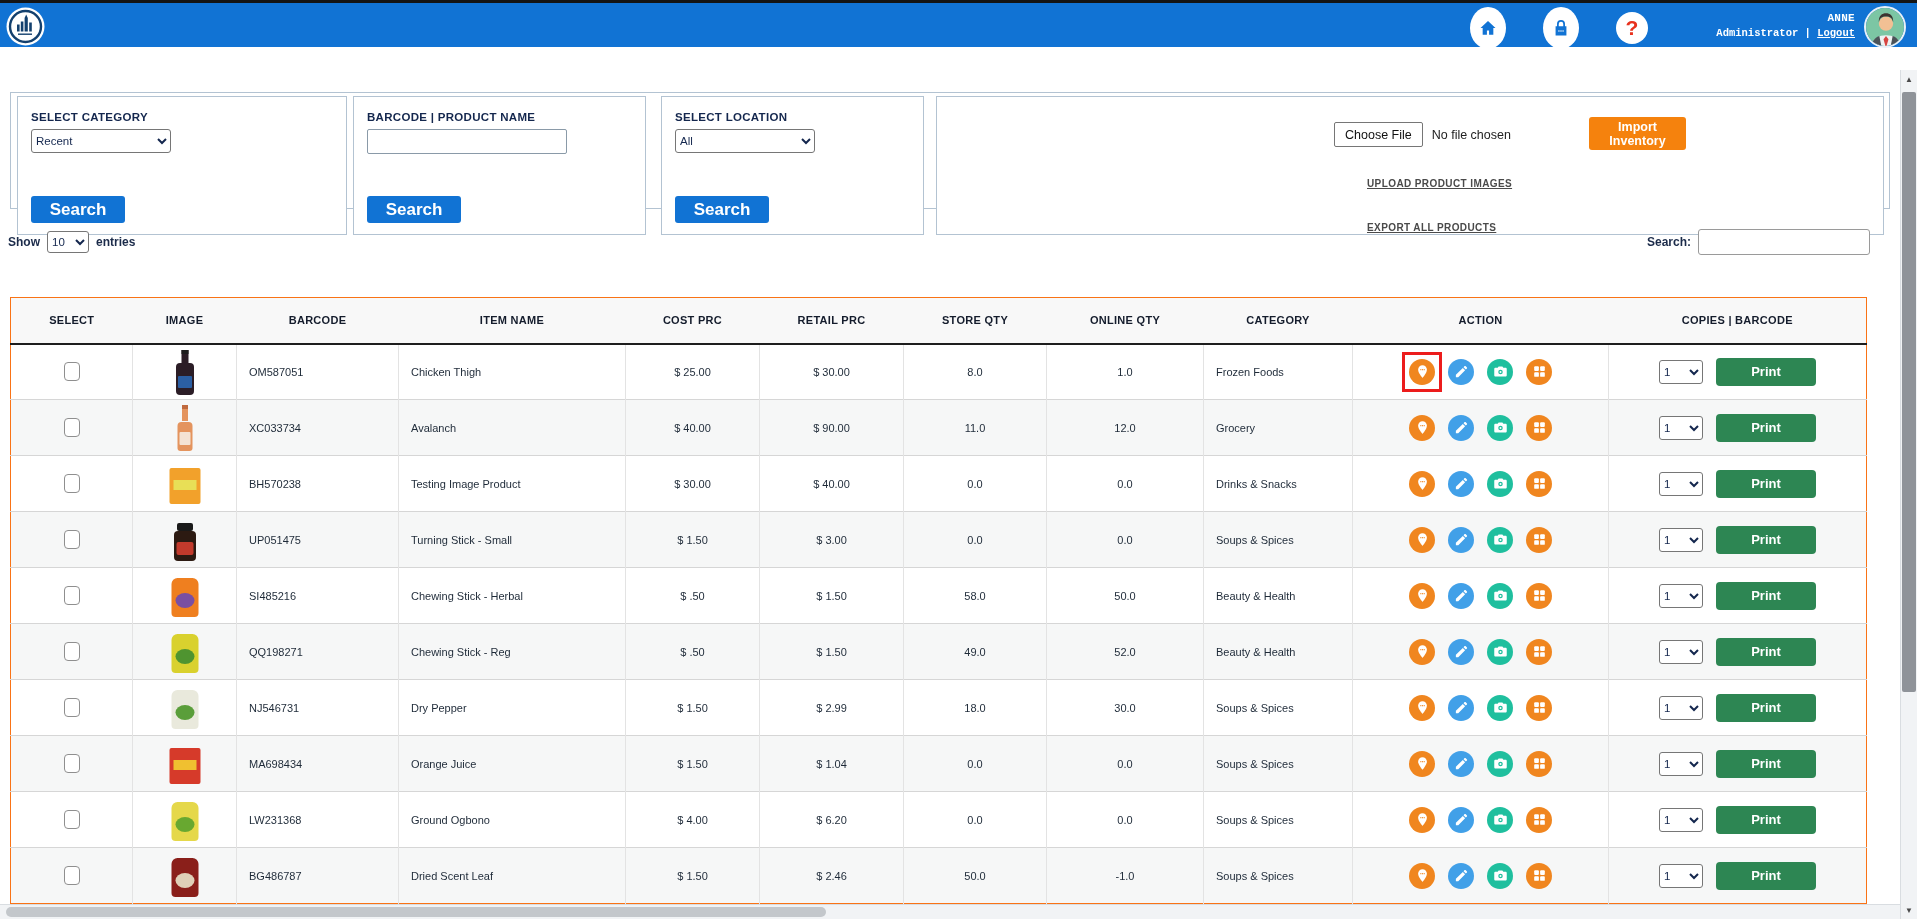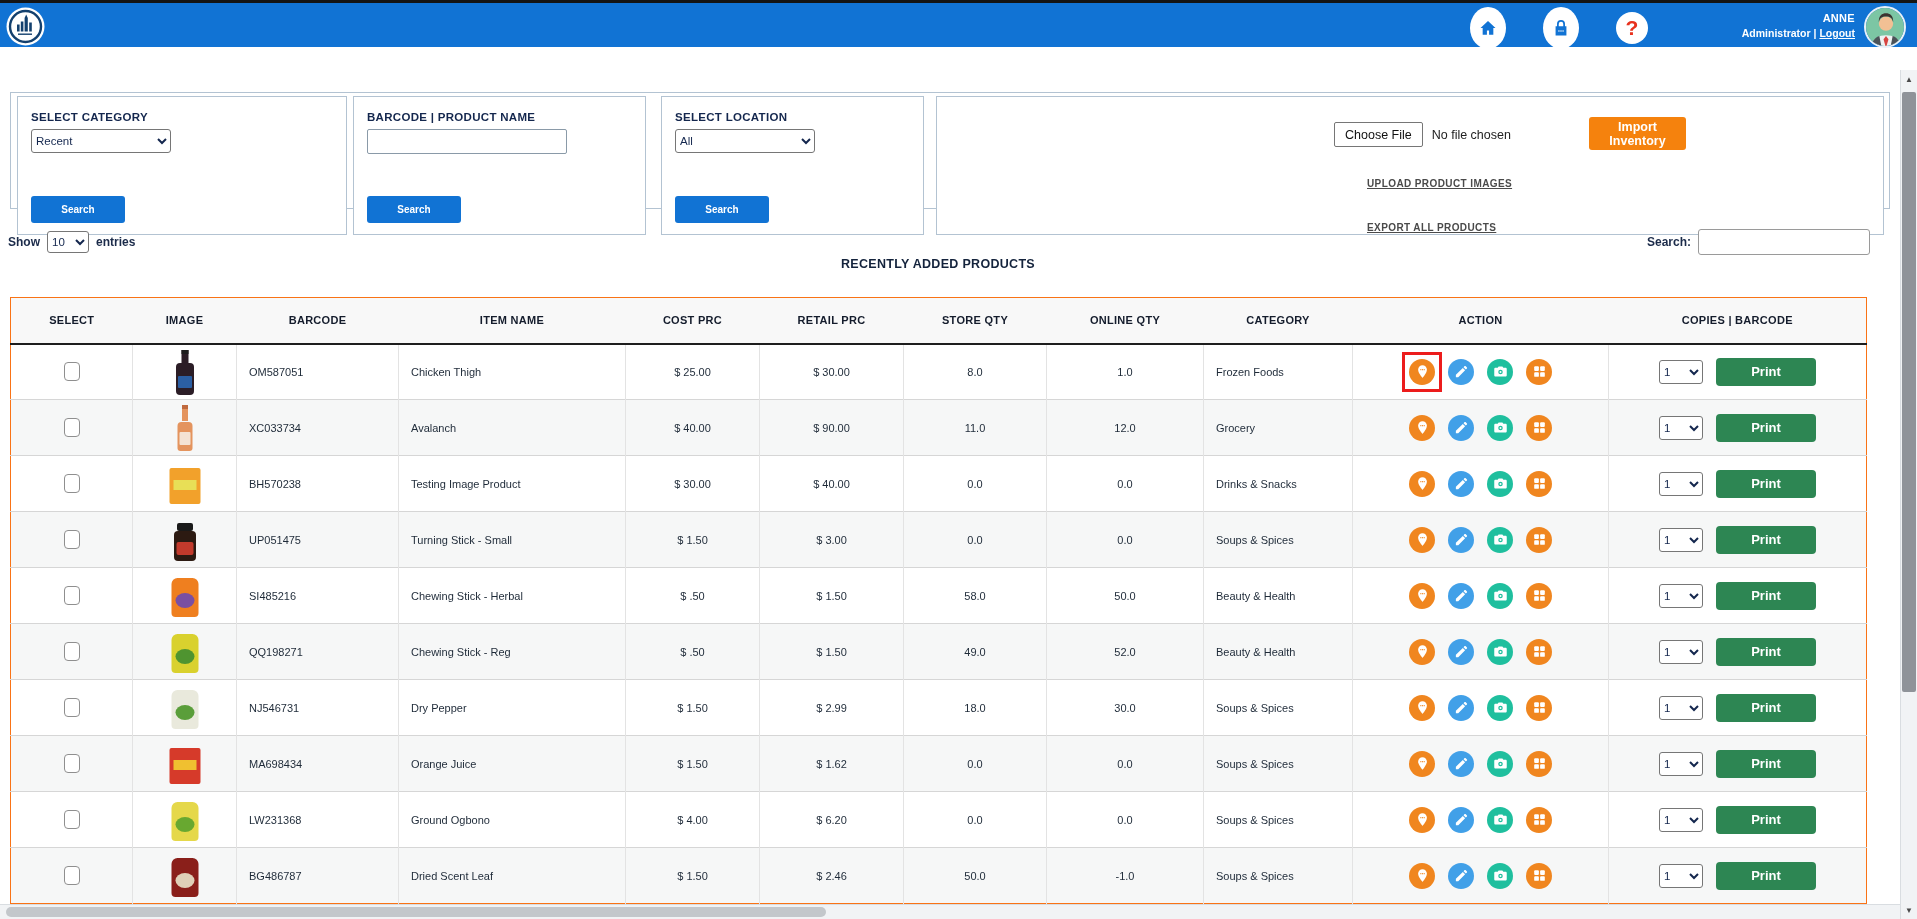--- a/index.html
+++ b/index.html
@@ -11,21 +11,21 @@
   .nav { position:absolute; left:0; top:0; width:1917px; height:47px;
          background:#1173d4; border-top:3px solid #141414; }
   .logo { position:absolute; left:6px; top:4px; width:39px; height:39px; cursor:pointer; }
   .nav-links { position:absolute; left:62px; top:3px; height:44px; display:flex; align-items:center; }
   .nav-link { display:block; width:161px; text-align:center; color:#fff; font-size:14px;
               font-weight:bold; text-decoration:underline; letter-spacing:.2px; cursor:pointer; }
   .nav-icons { position:absolute; left:1470px; top:3px; height:44px; display:flex; align-items:center; gap:37px; }
   .nav-circle { width:36px; height:42px; border-radius:50%; background:#fff; display:flex;
                 align-items:center; justify-content:center; cursor:pointer; }
   .nav-circle.help { width:32px; height:32px; color:#e8321e; font-size:21px; font-weight:bold; }
-  .user-block { position:absolute; right:62px; top:9px; text-align:right; color:#fff; }
+  .user-block { position:absolute; right:62px; top:9px; text-align:right; color:#fff;font-family:Liberation Mono, monospace; }
   .user-name { font-size:11px; font-weight:bold; letter-spacing:.3px; }
   .user-sub { font-size:10.5px; font-weight:bold; margin-top:3px; }
   .user-sub .logout { text-decoration:underline; cursor:pointer; }
   .avatar { position:absolute; right:11px; top:3px; width:42px; height:42px; border-radius:50%;
             overflow:hidden; border:2px solid #e8f0f8; cursor:pointer; }
 
   
   .breadcrumb { position:absolute; left:0; top:47px; width:1917px; height:22px; background:#b9cad6;
                 color:#2a6cb0; font-size:12.5px; font-weight:bold; line-height:22px;
                 padding-left:37px; letter-spacing:.4px; }
@@ -38,21 +38,21 @@
   .p2 { left:342px; width:293px; }
   .p3 { left:650px; width:263px; }
   .p4 { left:925px; width:948px; }
   .flabel { position:absolute; left:13px; top:14px; font-size:11.5px; font-weight:bold;
             color:#14274e; letter-spacing:.3px; }
   .fselect { position:absolute; left:13px; top:32px; width:140px; height:24px; font-size:11.5px;
              color:#14274e; border:1px solid #767676; border-radius:3px; background:#fff; }
   .ftext { position:absolute; left:13px; top:32px; width:200px; height:25px; font-size:12px;
            border:1px solid #8a9aa8; border-radius:2px; padding:0 6px; color:#14274e; }
   .btn-search { position:absolute; left:13px; bottom:11px; width:94px; height:27px; background:#1173d4;
-                color:#fff; border:none; border-radius:3px; font-size:10px; font-weight:bold;
+                color:#fff; border:none; border-radius:3px; font-size:17px; font-weight:bold;
                 font-family:inherit; cursor:pointer; }
   .file-row { position:absolute; left:397px; top:25px; display:flex; align-items:center; gap:9px; }
   .choose-file { height:25px; padding:0 10px; font-size:12.5px; font-family:inherit; background:#fff;
                  border:1px solid #767676; border-radius:2px; color:#111; cursor:pointer; }
   .file-status { font-size:12.5px; color:#222; }
   .btn-import { position:absolute; left:652px; top:20px; width:97px; height:33px; background:#f5820d;
                 color:#fff; border:none; border-radius:3px; font-size:12.5px; font-weight:bold;
                 font-family:inherit; cursor:pointer; }
   .links-row { position:absolute; left:430px; top:81px; display:flex; gap:33px;flex-direction:column; }
   .links-row a { font-size:10px; font-weight:bold; color:#4a4a4a; letter-spacing:.4px;
@@ -236,21 +236,20 @@
       <option>10</option>
     </select>
     <span>entries</span>
   </div>
 
   <div class="table-search">
     <label>Search:</label>
     <input type="text" value="" style="">
   </div>
 
-  <div class="table-title">RECENTLY ADDED PRODUCTS</div>
 
   <table class="products">
     <colgroup>
       <col style="width:122px">
         <col style="width:104px">
         <col style="width:162px">
         <col style="width:227px">
       <col style="width:134px">
         <col style="width:144px">
         <col style="width:143px">
@@ -716,21 +715,21 @@
       <td class="c-image">
         <span class="thumb box" style="--c1: #d63a2a; --c2: #f0c030;">
 
           <span class="t-body"></span>
           <span class="t-label"></span>
         </span>
       </td>
       <td class="c-barcode">MA698434</td>
       <td class="c-name">Orange Juice</td>
       <td class="c-num">$ 1.50</td>
-      <td class="c-num">$ 1.62</td>
+      <td class="c-num">$ 1.04</td>
       <td class="c-num">0.0</td>
       <td class="c-num">0.0</td>
       <td class="c-cat">Soups &amp; Spices</td>
       <td class="c-action">
         <span class="action-wrap">
           <span class="abox">
             <span class="aicon orange">
               <svg viewBox="0 0 24 24">
                     <path d="M12 2C8.1 2 5 5.1 5 9c0 5.2 7 13 7 13s7-7.8 7-13c0-3.9-3.1-7-7-7z" fill="#fff"></path>
                     <circle cx="9.3" cy="9" r="1" fill="#f0861f"></circle>

